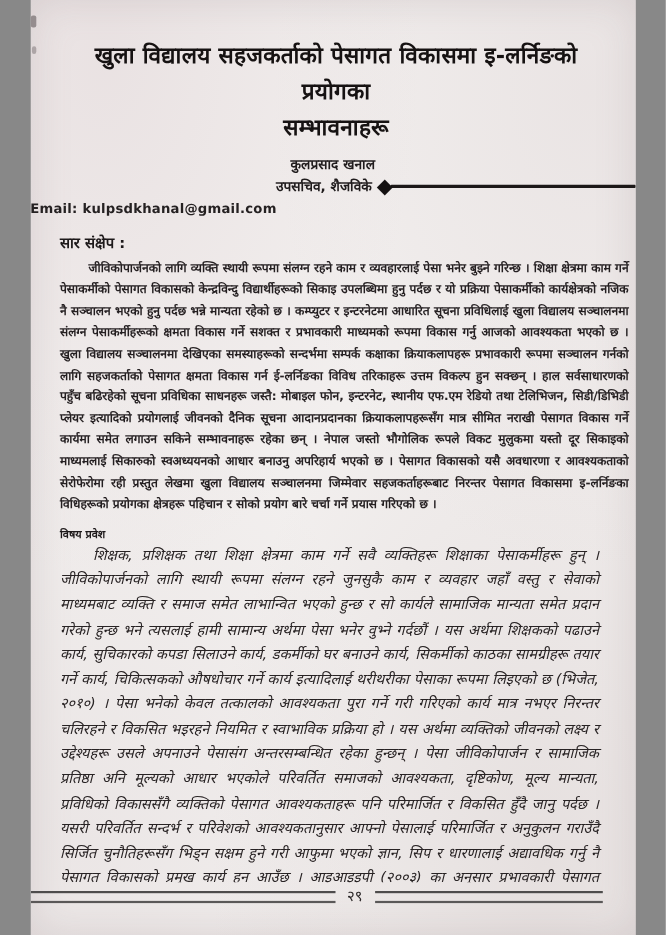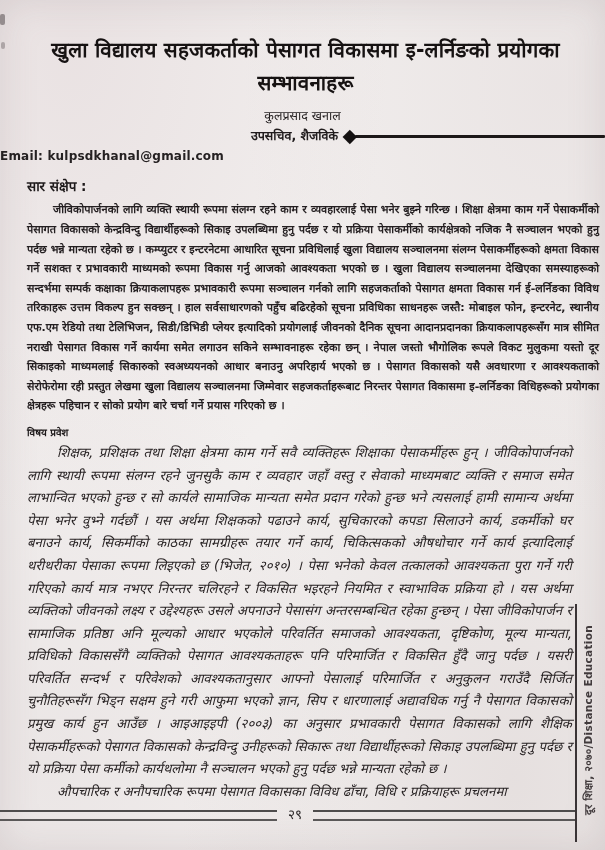--- a/index.html
+++ b/index.html
@@ -1,18 +1,18 @@
 <!DOCTYPE html>
 <html><head>
 <meta charset="utf-8">
 <style>
   html,body { margin:0; padding:0; background:#888; }
   .page {
     position:relative;
-    width:605px; height:850px;
+    width:550px; height:850px;
     margin:0 auto;
     overflow:hidden;
     font-family:"DejaVu Sans", sans-serif;
     color:#242021;
     background:
       radial-gradient(ellipse at 12% 6%, rgba(214,196,200,.30), transparent 42%),
       radial-gradient(ellipse at 92% 10%, rgba(205,190,192,.22), transparent 40%),
       radial-gradient(ellipse at 85% 92%, rgba(198,184,184,.28), transparent 46%),
       radial-gradient(ellipse at 8% 90%, rgba(210,198,200,.22), transparent 40%),
       #f2efee;
@@ -27,21 +27,21 @@
   .title {
     margin:34px 38px 0 44px;
     text-align:center;
     font-size:20.5px; font-weight:bold;
     line-height:1.62;
     color:#161212;
     letter-spacing:.2px;
   }
 
   .author-block { margin-top:7px; }
-  .author-name { text-align:center; font-size:12.5px; font-weight:normal; color:#201c1d; }
+  .author-name { text-align:center; font-size:12.5px; font-weight:bold; color:#201c1d; }
   .pos-row { position:relative; height:20px; margin-top:2px; }
   .pos-text {
     position:absolute; left:0; right:16px; top:1px;
     text-align:center; font-size:12.5px; font-weight:bold; color:#201c1d;
   }
   .pos-decor {
     position:absolute; left:calc(50% + 40px); right:0; top:50%;
     display:flex; align-items:center; height:0;
   }
   .diamond { font-size:19px; line-height:0; color:#141111; margin-right:-2px; transform:translateY(-1px); }

